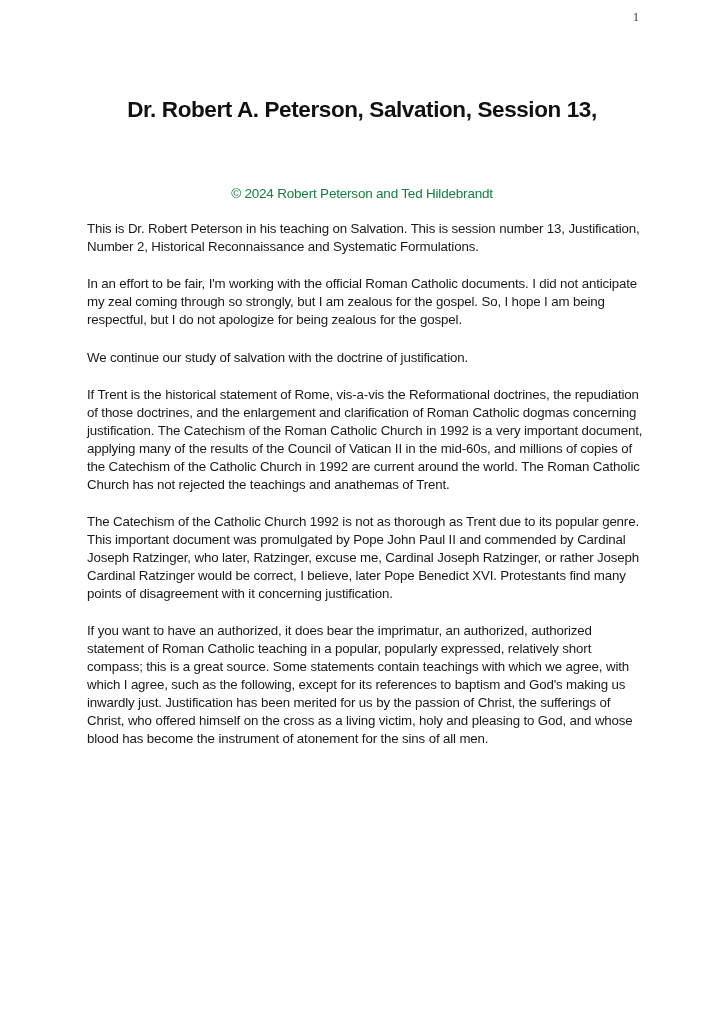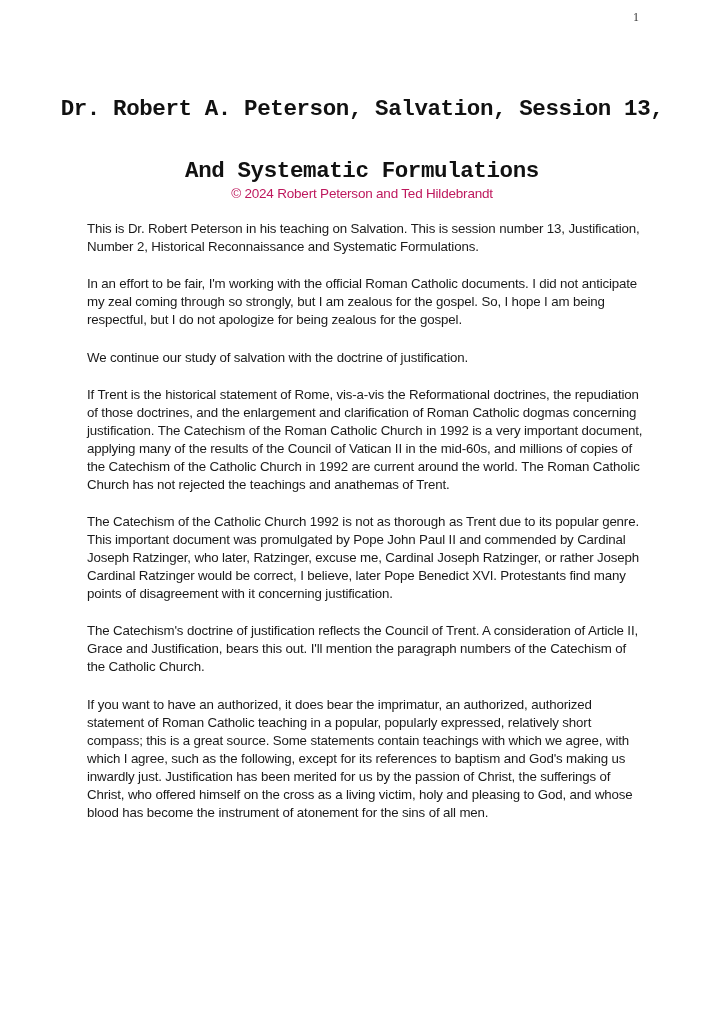--- a/index.html
+++ b/index.html
@@ -21,39 +21,39 @@
       font-family: "Liberation Serif", serif;
       font-size: 12px;
       color: #333;
     }
     .title {
       position: absolute;
       top: 94px;
       left: 60px;
       width: 604px;
       text-align: center;
-      font-family: Liberation Mono, monospace;
+      font-family: Liberation Sans, sans-serif;
       font-weight: bold;
       font-size: 22.5px;
       line-height: 31px;
       letter-spacing: -0.4px;
       color: #111;
       margin: 0;
     }
     .copyright {
       position: absolute;
       top: 186px;
       left: 60px;
       width: 604px;
       text-align: center;
       font-family: "Liberation Sans", sans-serif;
       font-size: 13.5px;
       line-height: 16px;
       letter-spacing: -0.2px;
-      color: #be185d;
+      color: #15803d;
     }
     .body {
       position: absolute;
       top: 220px;
       left: 87px;
       width: 560px;
       font-family: "Liberation Sans", sans-serif;
       font-size: 13.3px;
       line-height: 18px;
       letter-spacing: -0.15px;
@@ -64,26 +64,24 @@
     }
   </style>
 </head>
 <body>
 
 <div class="page-number">1</div>
 
 <h1 class="title">
   <span>Dr. Robert A. Peterson, Salvation, Session 13,</span><br>
   <br>
-  <span>And Systematic Formulations</span>
 </h1>
 
 <div class="copyright">© 2024 Robert Peterson and Ted Hildebrandt</div>
 
 <div class="body">
   <p>This is Dr. Robert Peterson in his teaching on Salvation. This is session number 13, Justification, Number 2, Historical Reconnaissance and Systematic Formulations.</p>
   <p>In an effort to be fair, I'm working with the official Roman Catholic documents. I did not anticipate my zeal coming through so strongly, but I am zealous for the gospel. So, I hope I am being respectful, but I do not apologize for being zealous for the gospel.</p>
   <p>We continue our study of salvation with the doctrine of justification.</p>
   <p>If Trent is the historical statement of Rome, vis-a-vis the Reformational doctrines, the repudiation of those doctrines, and the enlargement and clarification of Roman Catholic dogmas concerning justification. The Catechism of the Roman Catholic Church in 1992 is a very important document, applying many of the results of the Council of Vatican II in the mid-60s, and millions of copies of the Catechism of the Catholic Church in 1992 are current around the world. The Roman Catholic Church has not rejected the teachings and anathemas of Trent.</p>
   <p>The Catechism of the Catholic Church 1992 is not as thorough as Trent due to its popular genre. This important document was promulgated by Pope John Paul II and commended by Cardinal Joseph Ratzinger, who later, Ratzinger, excuse me, Cardinal Joseph Ratzinger, or rather Joseph Cardinal Ratzinger would be correct, I believe, later Pope Benedict XVI. Protestants find many points of disagreement with it concerning justification.</p>
-  <p>The Catechism's doctrine of justification reflects the Council of Trent. A consideration of Article II, Grace and Justification, bears this out. I'll mention the paragraph numbers of the Catechism of the Catholic Church.</p>
   <p>If you want to have an authorized, it does bear the imprimatur, an authorized, authorized statement of Roman Catholic teaching in a popular, popularly expressed, relatively short compass; this is a great source. Some statements contain teachings with which we agree, with which I agree, such as the following, except for its references to baptism and God's making us inwardly just. Justification has been merited for us by the passion of Christ, the sufferings of Christ, who offered himself on the cross as a living victim, holy and pleasing to God, and whose blood has become the instrument of atonement for the sins of all men.</p>
 </div>
 
 </body></html>

